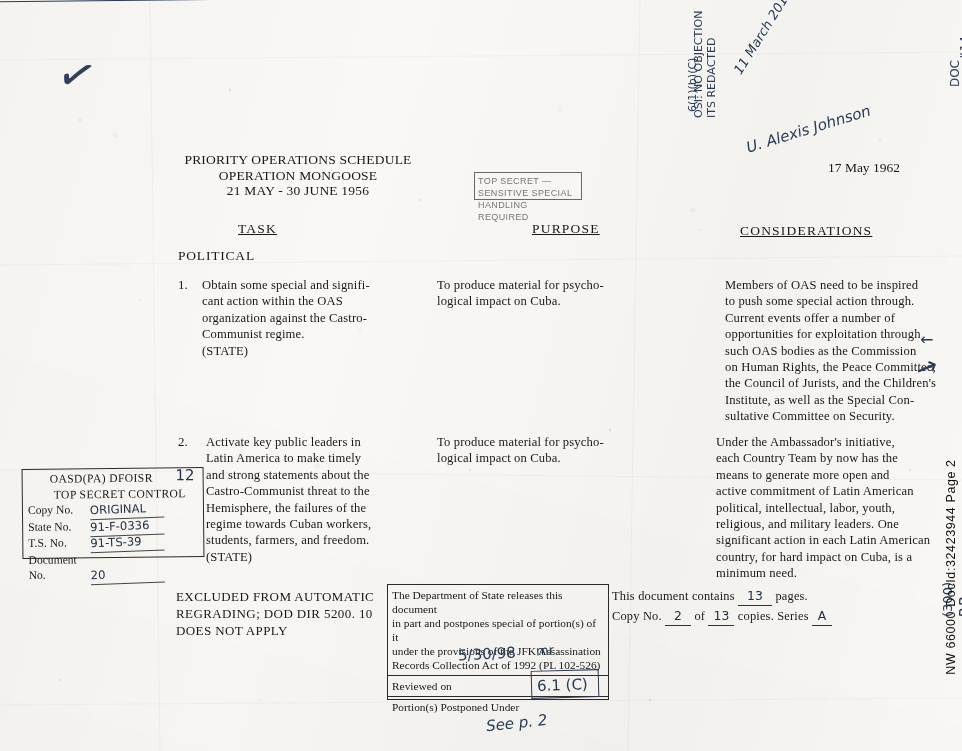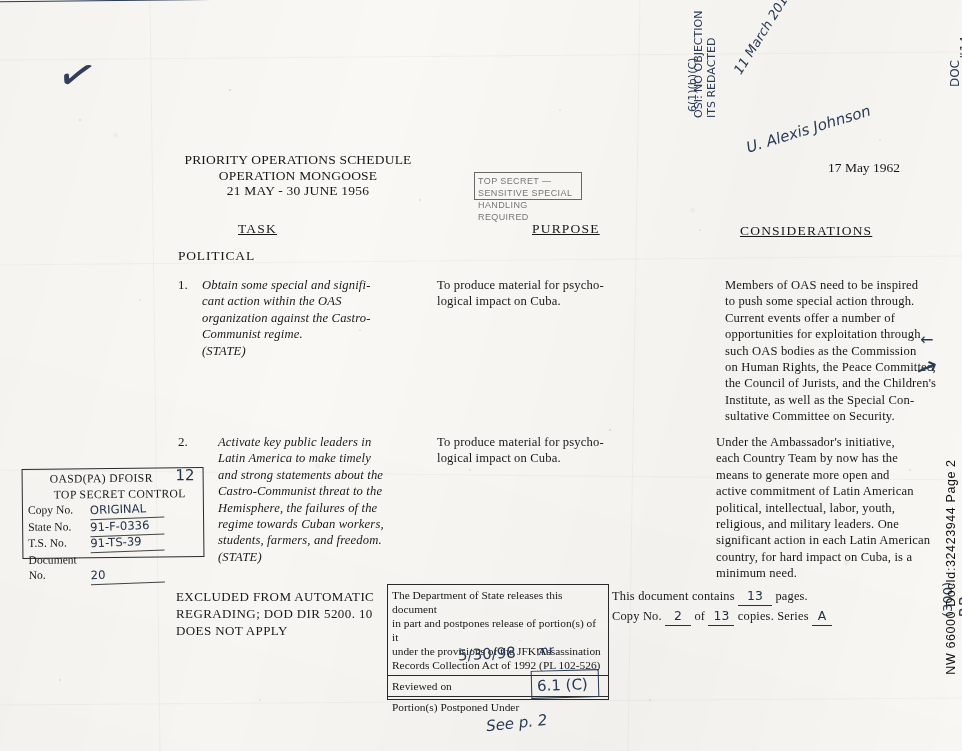--- a/index.html
+++ b/index.html
@@ -82,21 +82,21 @@
     position: absolute;
     font-size: 13px;
   }
   .body {
     position: absolute;
     font-size: 12.6px;
     line-height: 16.4px;
     letter-spacing: 0.15px;
     white-space: pre-line;
   }
-  .task-col { width: 218px; font-style: italic; }
+  .task-col { width: 218px; }
   .purpose-col { width: 200px; }
   .cons-col { width: 262px; }
 
   
   #excluded {
     position: absolute;
     left: 176px;
     top: 588px;
     font-size: 13px;
     line-height: 17px;
@@ -395,21 +395,21 @@
 such OAS bodies as the Commission
 on Human Rights, the Peace Committee,
 the Council of Jurists, and the Children's
 Institute, as well as the Special Con-
 sultative Committee on Security.</div>
   <div id="ann-underline-1"></div>
   <div class="ann" id="ann-arrow-commission">←</div>
   <div class="ann" id="ann-arrow-cons">↗</div>
 
   <div class="item-num" style="left:178px; top:434px;">2.</div>
-  <div class="body task-col" style="left:206px; top:434px;margin-left:12px;">Activate key public leaders in
+  <div class="body task-col" style="left:206px; top:434px;">Activate key public leaders in
 Latin America to make timely
 and strong statements about the
 Castro-Communist threat to the
 Hemisphere, the failures of the
 regime towards Cuban workers,
 students, farmers, and freedom.
 (STATE)</div>
   <div class="body purpose-col" style="left:437px; top:434px;">To produce material for psycho-
 logical impact on Cuba.</div>
   <div class="body cons-col" style="left:684px; top:434px;margin-left:32px;">Under the Ambassador's initiative,
@@ -439,21 +439,21 @@
       <span class="lbl">Document No.</span><span class="val">20</span>
     </span>
   </div>
 
   <div id="excluded">EXCLUDED FROM AUTOMATIC
 REGRADING; DOD DIR 5200. 10
 DOES NOT APPLY</div>
 
   <div id="state-stamp">
     <span class="ln">The Department of State releases this document</span>
-    <span class="ln">in part and postpones release of portion(s) of it</span>
+    <span class="ln">in part and postpones special of portion(s) of it</span>
     <span class="ln">under the provisions of the JFK Assassination</span>
     <span class="ln">Records Collection Act of 1992 (PL 102-526)</span>
     <div class="rule"></div>
     <span class="ln">
       <span>Reviewed on</span>
     </span>
     <div class="rule"></div>
     <span class="ln">
       <span>Portion(s) Postponed Under</span>
     </span>

